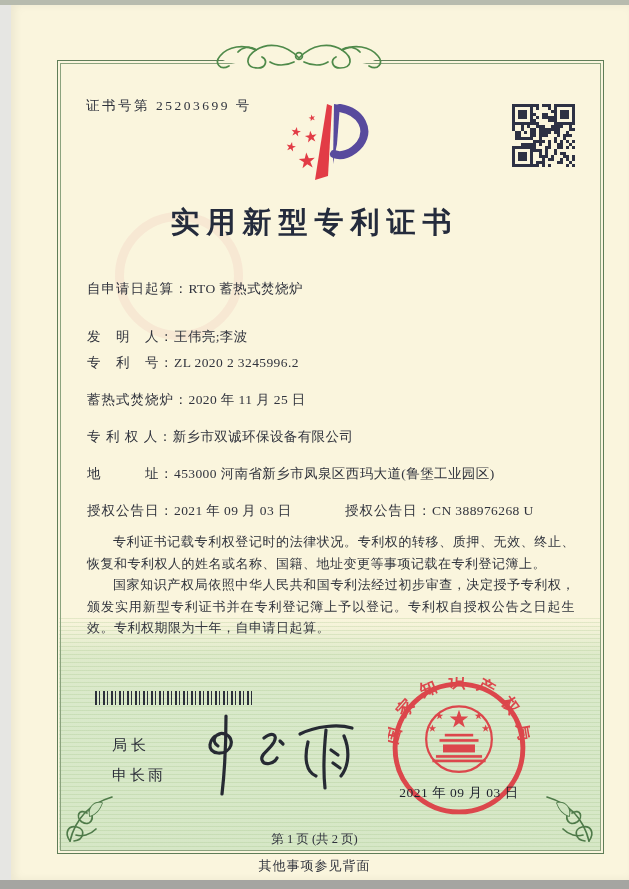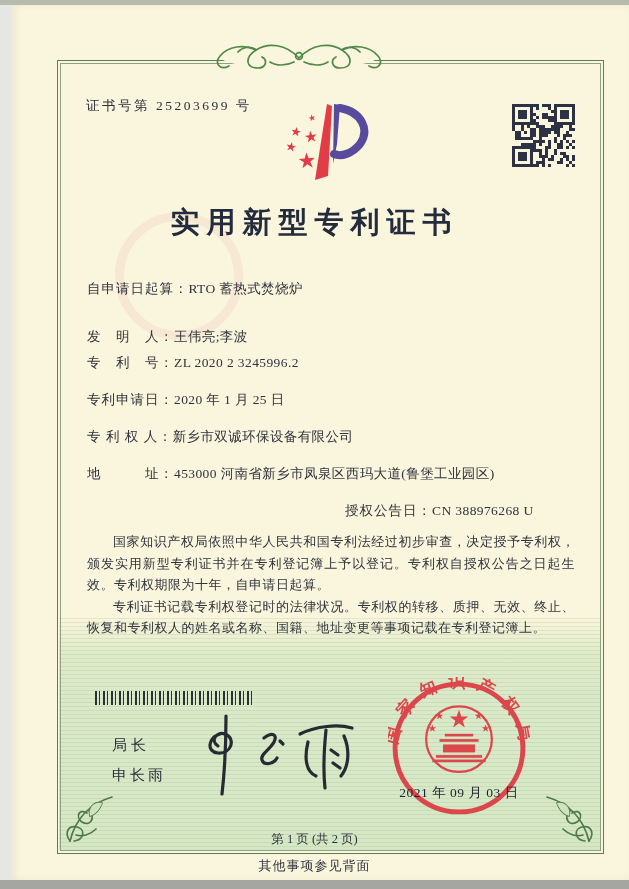--- a/index.html
+++ b/index.html
@@ -374,30 +374,31 @@
     <i style="left:36px;top:60px"></i>
     <i style="left:54px;top:60px"></i>
     <i style="left:60px;top:60px"></i>
   </div>
 
 <div class="abs title">实用新型专利证书</div>
 
 <div class="abs field f1"><span class="lbl">自申请日起算：</span><span>RTO 蓄热式焚烧炉</span></div>
 <div class="abs field f2"><span class="lbl">发　明　人：</span><span>王伟亮;李波</span></div>
 <div class="abs field f3"><span class="lbl">专　利　号：</span><span>ZL 2020 2 3245996.2</span></div>
-<div class="abs field f4"><span class="lbl">专利申请日：</span><span>2020 年 1 月 25 日</span></div>
+<div class="abs field f4"><span class="lbl">蓄热式焚烧炉：</span><span>2020 年 11 月 25 日</span></div>
 <div class="abs field f5"><span class="lbl">专 利 权 人：</span><span>新乡市双诚环保设备有限公司</span></div>
 <div class="abs field f6"><span class="lbl">地　　　址：</span><span>453000 河南省新乡市凤泉区西玛大道(鲁堡工业园区)</span></div>
 <div class="abs field f7">
+  <span><span class="lbl">授权公告日：</span><span>2021 年 09 月 03 日</span></span>
   <span class="grant-no"><span class="lbl">授权公告日：</span><span>CN 388976268 U</span></span>
 </div>
 
 <div class="abs body-text">
+  <p>专利证书记载专利权登记时的法律状况。专利权的转移、质押、无效、终止、恢复和专利权人的姓名或名称、国籍、地址变更等事项记载在专利登记簿上。</p>
   <p>国家知识产权局依照中华人民共和国专利法经过初步审查，决定授予专利权，颁发实用新型专利证书并在专利登记簿上予以登记。专利权自授权公告之日起生效。专利权期限为十年，自申请日起算。</p>
-  <p>专利证书记载专利权登记时的法律状况。专利权的转移、质押、无效、终止、恢复和专利权人的姓名或名称、国籍、地址变更等事项记载在专利登记簿上。</p>
 </div>
 
 <div class="abs barcode"></div>
 <div class="abs signer-title">局长</div>
 <div class="abs signer-name">申长雨</div>
 
 <svg class="abs signature" viewBox="0 0 170 90">
   <g fill="none" stroke="#262a33" stroke-width="3.2" stroke-linecap="round">
     <path d="M28,26 C16,30 14,44 26,45 C40,46 44,30 33,26 C24,23 18,33 26,38"></path>
     <path d="M34,8 C34,30 33,60 30,86"></path>

